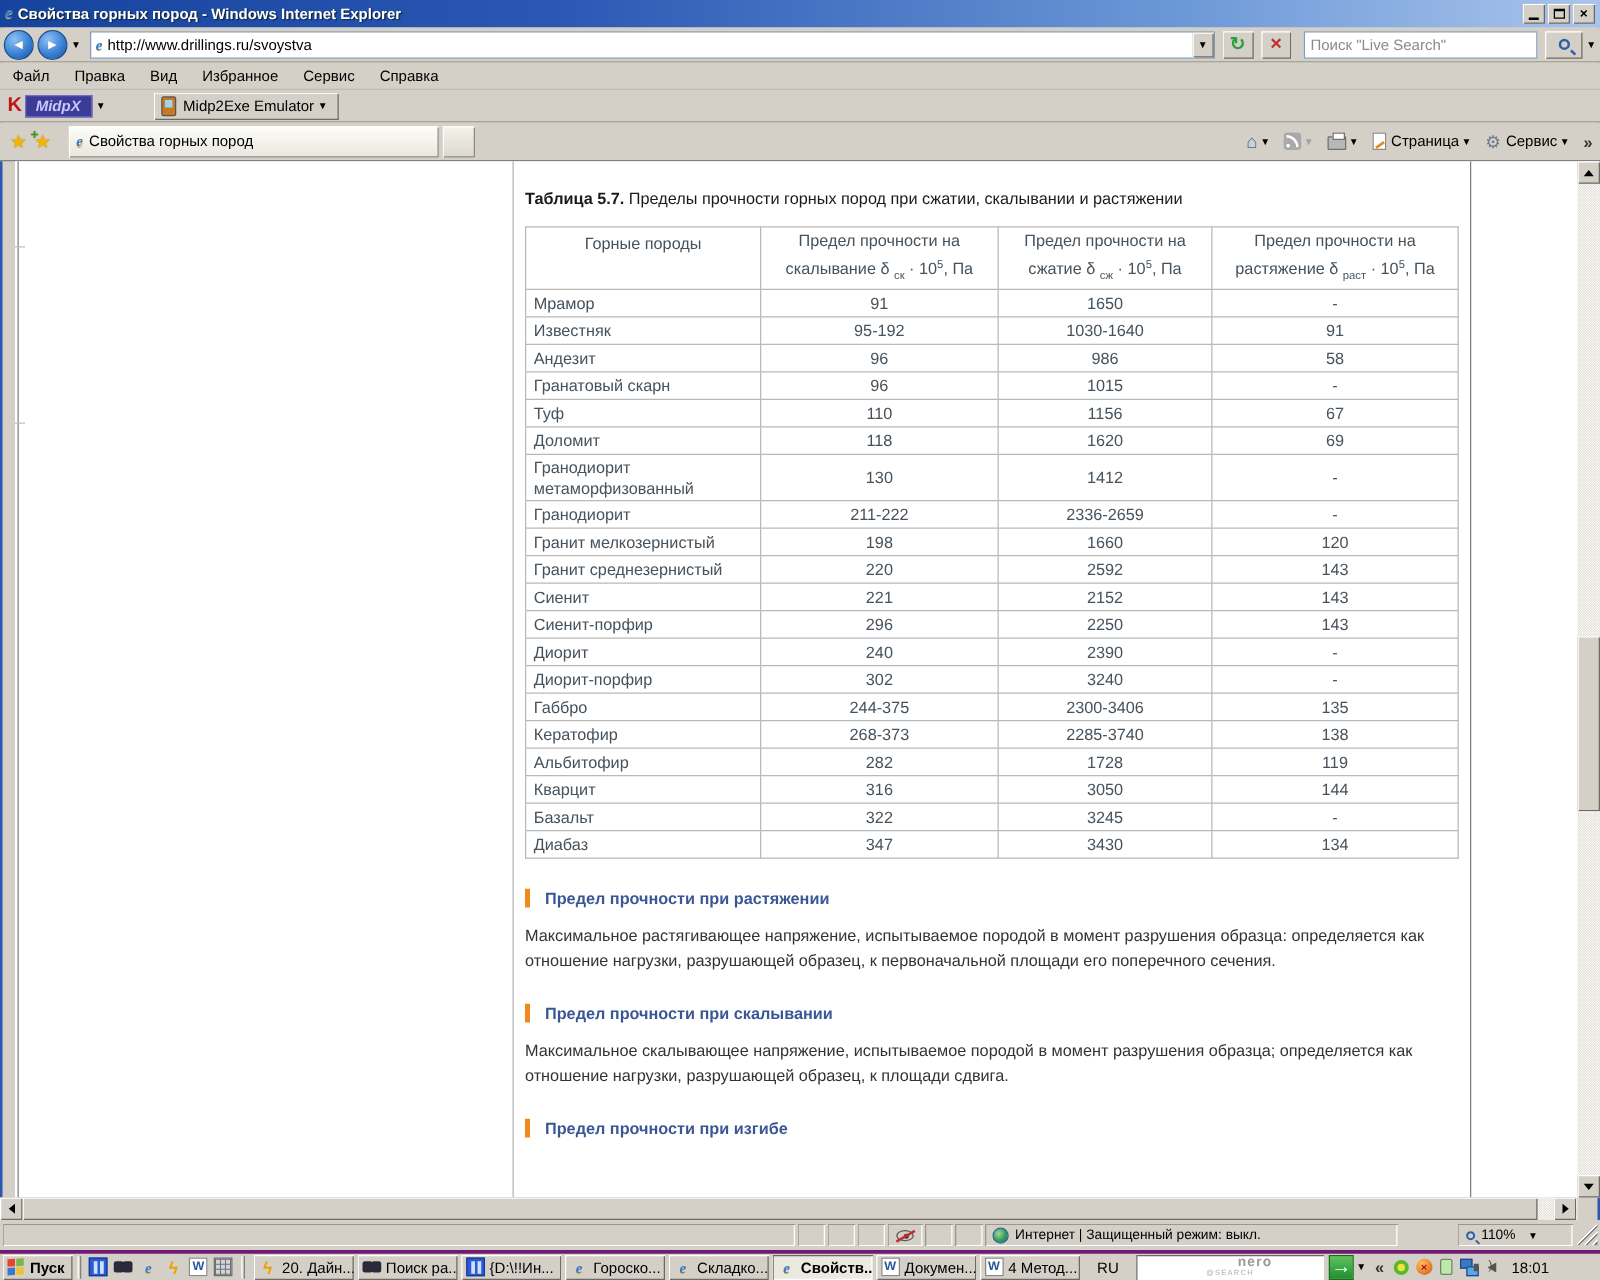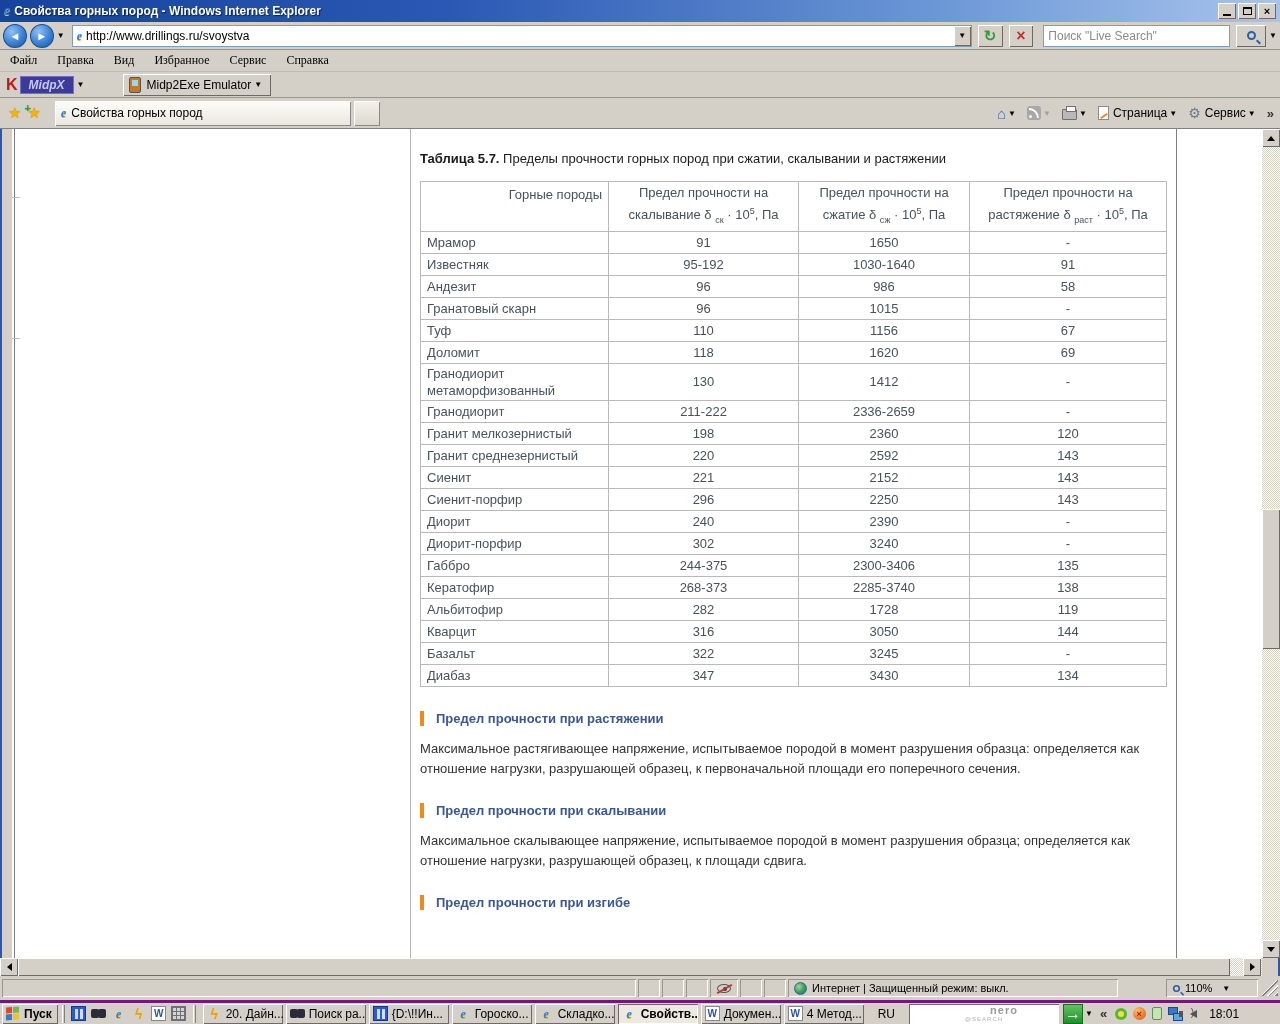--- a/index.html
+++ b/index.html
@@ -44,21 +44,21 @@
   #searchbox { height:22px; width:188px; margin-left:10px; display:flex; align-items:center; }
   #searchbox input { border:none; outline:none; width:100%; font-size:12px; padding-left:4px; background:transparent;
     font-family:"Liberation Sans",sans-serif;}
   #searchbox input::placeholder { color:#8a8a8a; opacity:1; }
   .mag { width:9px; height:9px; border:2px solid #2b5fa8; border-radius:50%; position:relative; }
   .mag::after { content:""; position:absolute; width:5px; height:2px; background:#2b5fa8;
     transform:rotate(45deg); left:7px; top:8px; }
 
   
   #menurow { left:0; top:50px; width:1280px; height:22px; background:#d4d0c8; display:flex; align-items:center;
-    border-bottom:1px solid #c0bcb2;font-family:Liberation Serif, serif; }
+    border-bottom:1px solid #c0bcb2; }
   .menu-item { font-size:12px; color:#000; padding:2px 10px; }
   #toolbarrow { left:0; top:72px; width:1280px; height:26px; background:#d4d0c8;
     border-bottom:1px solid #9a968c; display:flex; align-items:center; }
   .midpx-k { color:#c01818; font-weight:bold; font-size:16px; margin-left:6px; }
   .midpx-box { background:#3c3c96; border:1px solid #7070c8; color:#c8c8ff; font-weight:bold; font-style:italic;
     font-size:12px; padding:1px 8px; margin-left:2px; }
   .tool-btn { height:22px; display:flex; align-items:center; padding:0 6px; margin-left:36px; font-size:12px; }
   .phone-ico { width:12px; height:16px; background:#c87820; border:1px solid #555; border-radius:2px; margin-right:5px;
     position:relative; }
   .phone-ico::after{ content:""; position:absolute; left:2px; top:2px; width:6px; height:6px; background:#9fd4f0; }
@@ -93,21 +93,21 @@
 
   
   #content { left:12px; top:129px; width:1262px; height:829px; background:#fff; overflow:hidden; }
   .vline { position:absolute; top:0; bottom:0; width:1px; }
   #main-col { position:absolute; left:408px; top:0; width:746px; }
   #caption { margin-top:22px; font-size:13px; color:#1a1a1a; }
   #caption b { font-weight:bold; }
   table#rocks { border-collapse:collapse; margin-top:15px; width:746px; table-layout:fixed; }
   #rocks th, #rocks td { border:1px solid #b9b9b9; font-size:13px; color:#46525c; font-weight:normal; }
   #rocks th { height:47px; text-align:center; line-height:18px; padding:2px; }
-  #rocks th.c0 { text-align:right; vertical-align:top; padding:4px 6px;margin-left:44px; }
+  #rocks th.c0 { text-align:center; vertical-align:top; padding:4px 6px;margin-left:44px; }
   #rocks td { height:22px; padding:1px 6px; line-height:17px; }
   #rocks td.num { text-align:center; }
   #rocks sub { font-size:9px; }
   #rocks sup { font-size:9px; }
   .section { width:740px; }
   .sec-head { display:flex; align-items:center; margin-top:24px; }
   .sec-bar { width:4px; height:15px; background:#f08a1d; margin-right:12px; }
   .sec-title { color:#3a5795; font-weight:bold; font-size:13px; }
   .sec-text { margin-top:13px; font-size:13px; color:#333; line-height:20px; width:720px; }
   .tick { position:absolute; height:1px; width:8px; background:#c0c0c0; left:0; }
@@ -363,21 +363,21 @@
           </tr>
           <tr>
             <td class="name">Гранодиорит</td>
             <td class="num">211-222</td>
             <td class="num">2336-2659</td>
             <td class="num">-</td>
           </tr>
           <tr>
             <td class="name">Гранит мелкозернистый</td>
             <td class="num">198</td>
-            <td class="num">2360</td>
+            <td class="num">1660</td>
             <td class="num">120</td>
           </tr>
           <tr>
             <td class="name">Гранит среднезернистый</td>
             <td class="num">220</td>
             <td class="num">2592</td>
             <td class="num">143</td>
           </tr>
           <tr>
             <td class="name">Сиенит</td>

